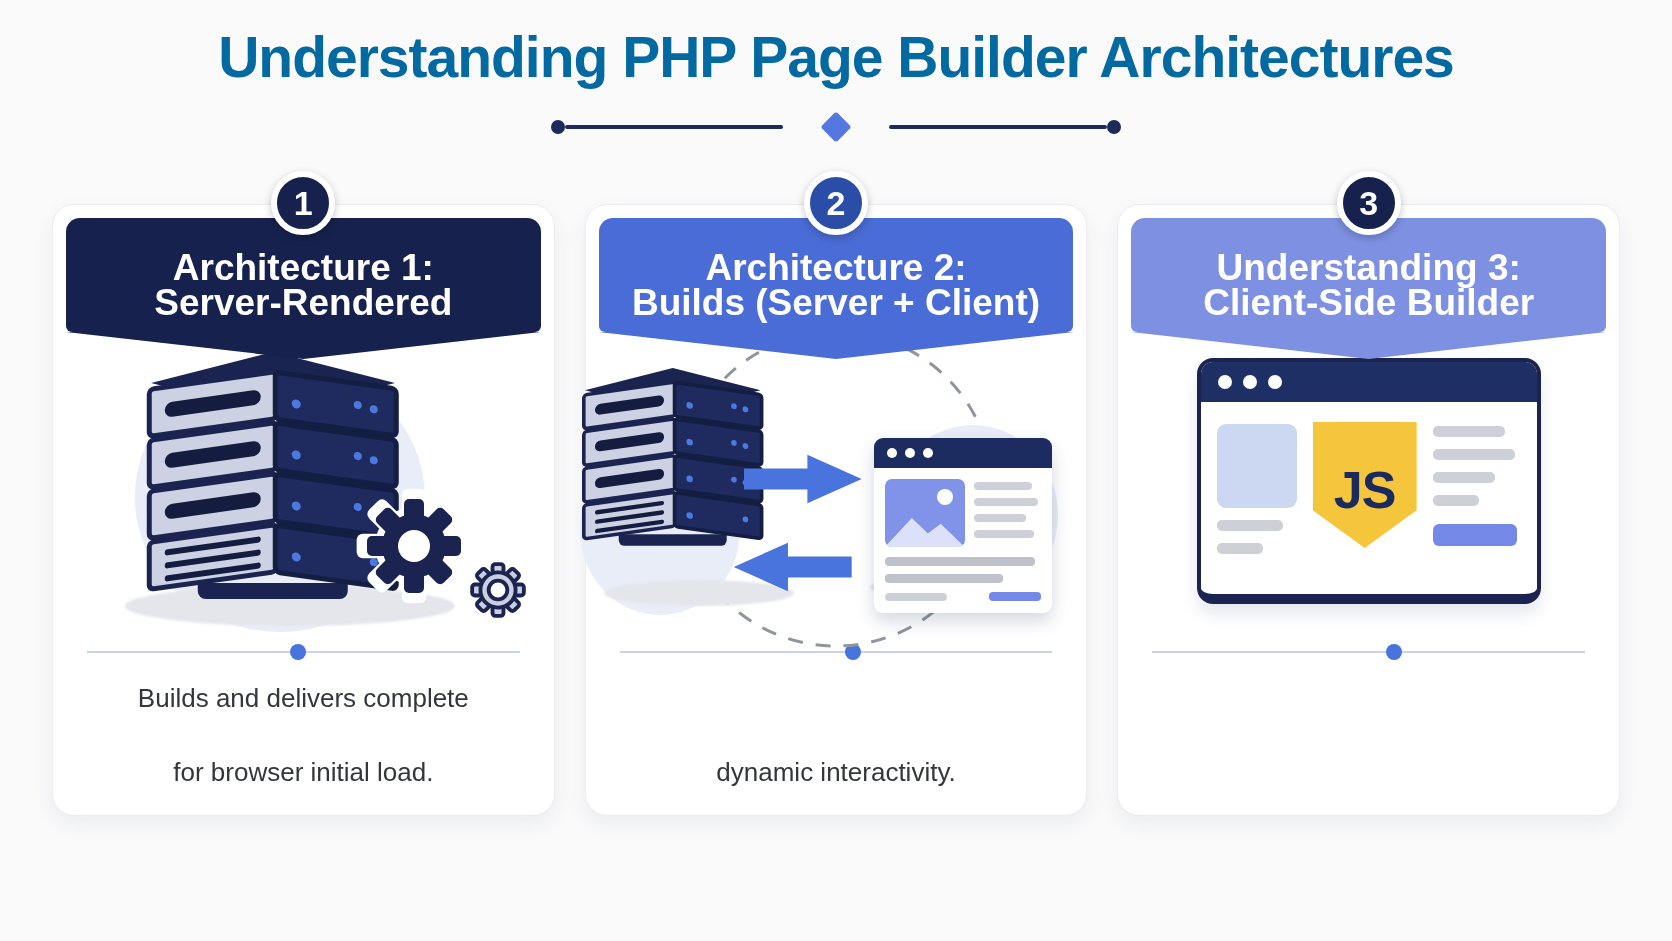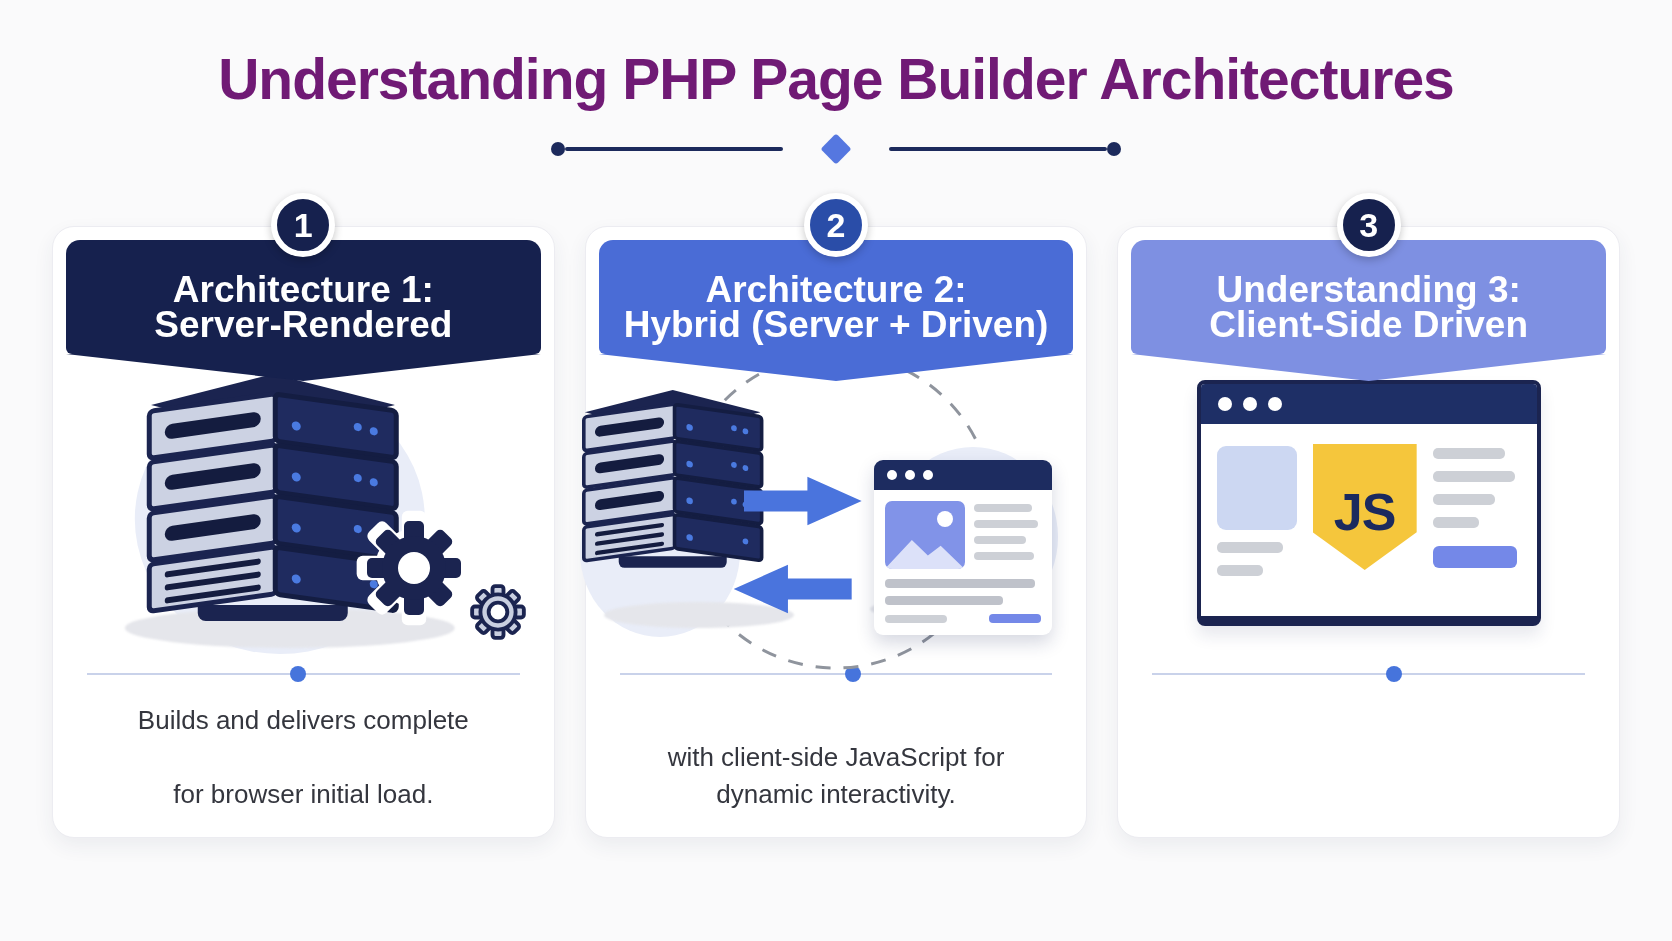--- a/index.html
+++ b/index.html
@@ -6,26 +6,26 @@
   html,body { width:1672px; height:941px; }
   body {
     font-family:"Liberation Sans", sans-serif;
     background:#fafafb;
     overflow:hidden;
   }
   .canvas { position:relative; width:1672px; height:941px; }
 
   
   .main-title {
-    padding-top:46px;
+    padding-top:24px;
     text-align:center;
     font-size:57px;
     font-weight:bold;
     letter-spacing:-1px;
-    color:#701a75;
+    color:#0369a1;
   }
   .title-divider {
     margin-top:26px;
     display:flex; align-items:center; justify-content:center; gap:0;
   }
   .td-dot { width:14px; height:14px; border-radius:50%; background:#1c2a5c; }
   .td-line { width:218px; height:4px; background:#1c2a5c; border-radius:2px; }
   .td-gap { width:42px; }
   .td-diamond { width:22px; height:22px; background:#5577e0; transform:rotate(45deg); border-radius:3px; }
 
@@ -145,21 +145,21 @@
   .pill.blue { background:#7488e8; }
   .bs-lines { margin-top:10px; display:flex; flex-direction:column; gap:8px; }
   .bs-foot { margin-top:9px; display:flex; justify-content:space-between; align-items:center; }
 
   
   .browser-lg {
     position:absolute; left:50%; top:8px; transform:translateX(-50%);
     width:344px; height:246px;
     background:#fff;
     border:4px solid #1b2450; border-bottom-width:10px;
-    border-radius:8px;
+    border-radius:16px;
     box-shadow:0 10px 16px rgba(30,40,90,.10);
     overflow:hidden;
   }
   .bl-bar { height:40px; background:#1e2f66; display:flex; align-items:center; gap:11px; padding-left:17px; }
   .bl-bar .wdot { width:14px; height:14px; }
   .bl-body { display:flex; gap:16px; padding:22px 16px 0; }
   .bl-left { display:flex; flex-direction:column; gap:12px; }
   .bl-sq { width:80px; height:84px; background:#ccd7f2; border-radius:9px; }
   .js-shield {
     width:104px; height:126px; margin-top:-2px;
@@ -301,21 +301,21 @@
         <span>Builds and delivers complete</span><br>
         <br>
         <span>for browser initial load.</span>
       </p>
     </section>
 
     <section class="card" style="--hdr: #4a6cd6; --numbg: #2a4da8;">
       <div class="card-number">2</div>
       <header class="banner">
         <div class="banner-line">Architecture 2:</div>
-        <div class="banner-line">Hybrid (Server + Driven)</div>
+        <div class="banner-line">Builds (Server + Client)</div>
       </header>
 
       <div class="illus illus2">
         <svg class="ring" width="322" height="322" viewBox="0 0 322 322">
           <circle cx="161" cy="161" r="157" fill="none" stroke="#8f949d" stroke-width="3" stroke-dasharray="15 13"></circle>
         </svg>
         <div class="soft s1"></div>
         <div class="soft s2"></div>
         <div class="floor-shadow f1"></div>
         <div class="floor-shadow f2"></div>
@@ -398,30 +398,30 @@
           </div>
         </div>
       </div>
 
       <div class="card-divider">
         <div class="cd-line"></div>
           <div class="cd-dot"></div>
       </div>
       <p class="card-desc">
         <br>
-        <span>with client-side JavaScript for</span><br>
+        <br>
         <span>dynamic interactivity.</span>
       </p>
     </section>
 
     <section class="card" style="--hdr: #7e90e2; --numbg: #16214e;">
       <div class="card-number">3</div>
       <header class="banner">
         <div class="banner-line">Understanding 3:</div>
-        <div class="banner-line">Client-Side Driven</div>
+        <div class="banner-line">Client-Side Builder</div>
       </header>
 
       <div class="illus illus3">
         <div class="browser-lg">
           <div class="bl-bar">
             <i class="wdot"></i>
             <i class="wdot"></i>
             <i class="wdot"></i>
           </div>
           <div class="bl-body">

